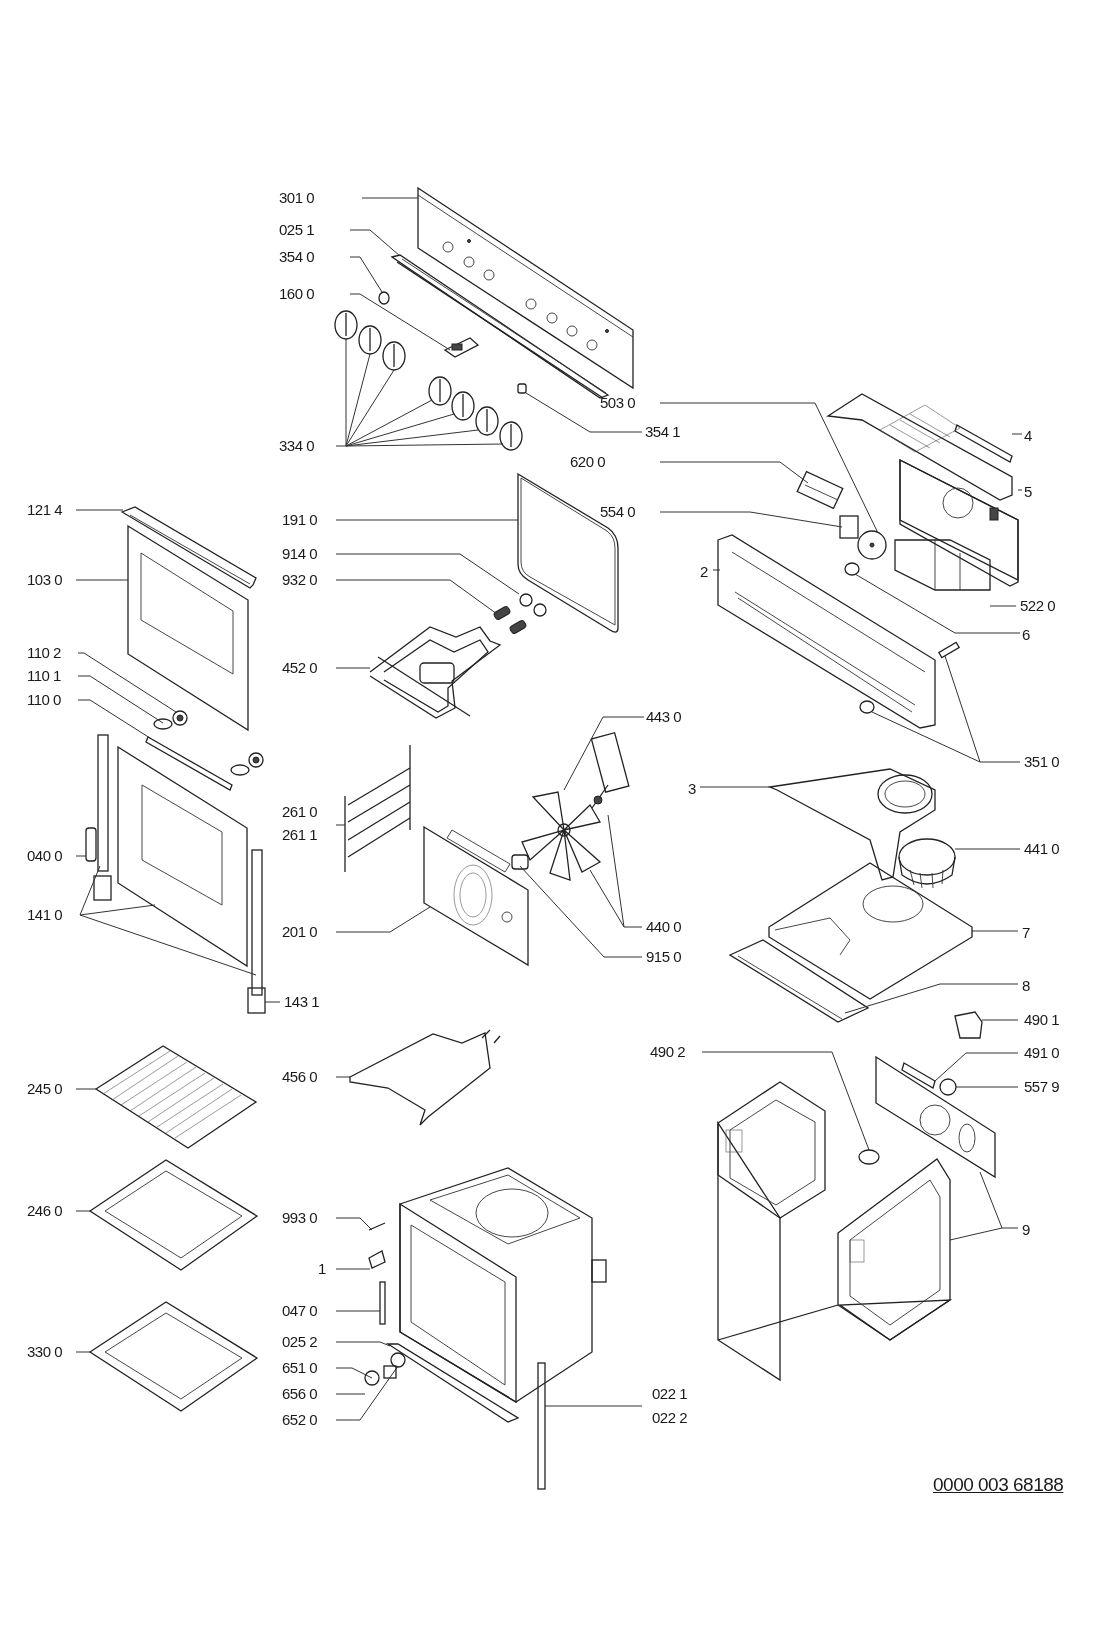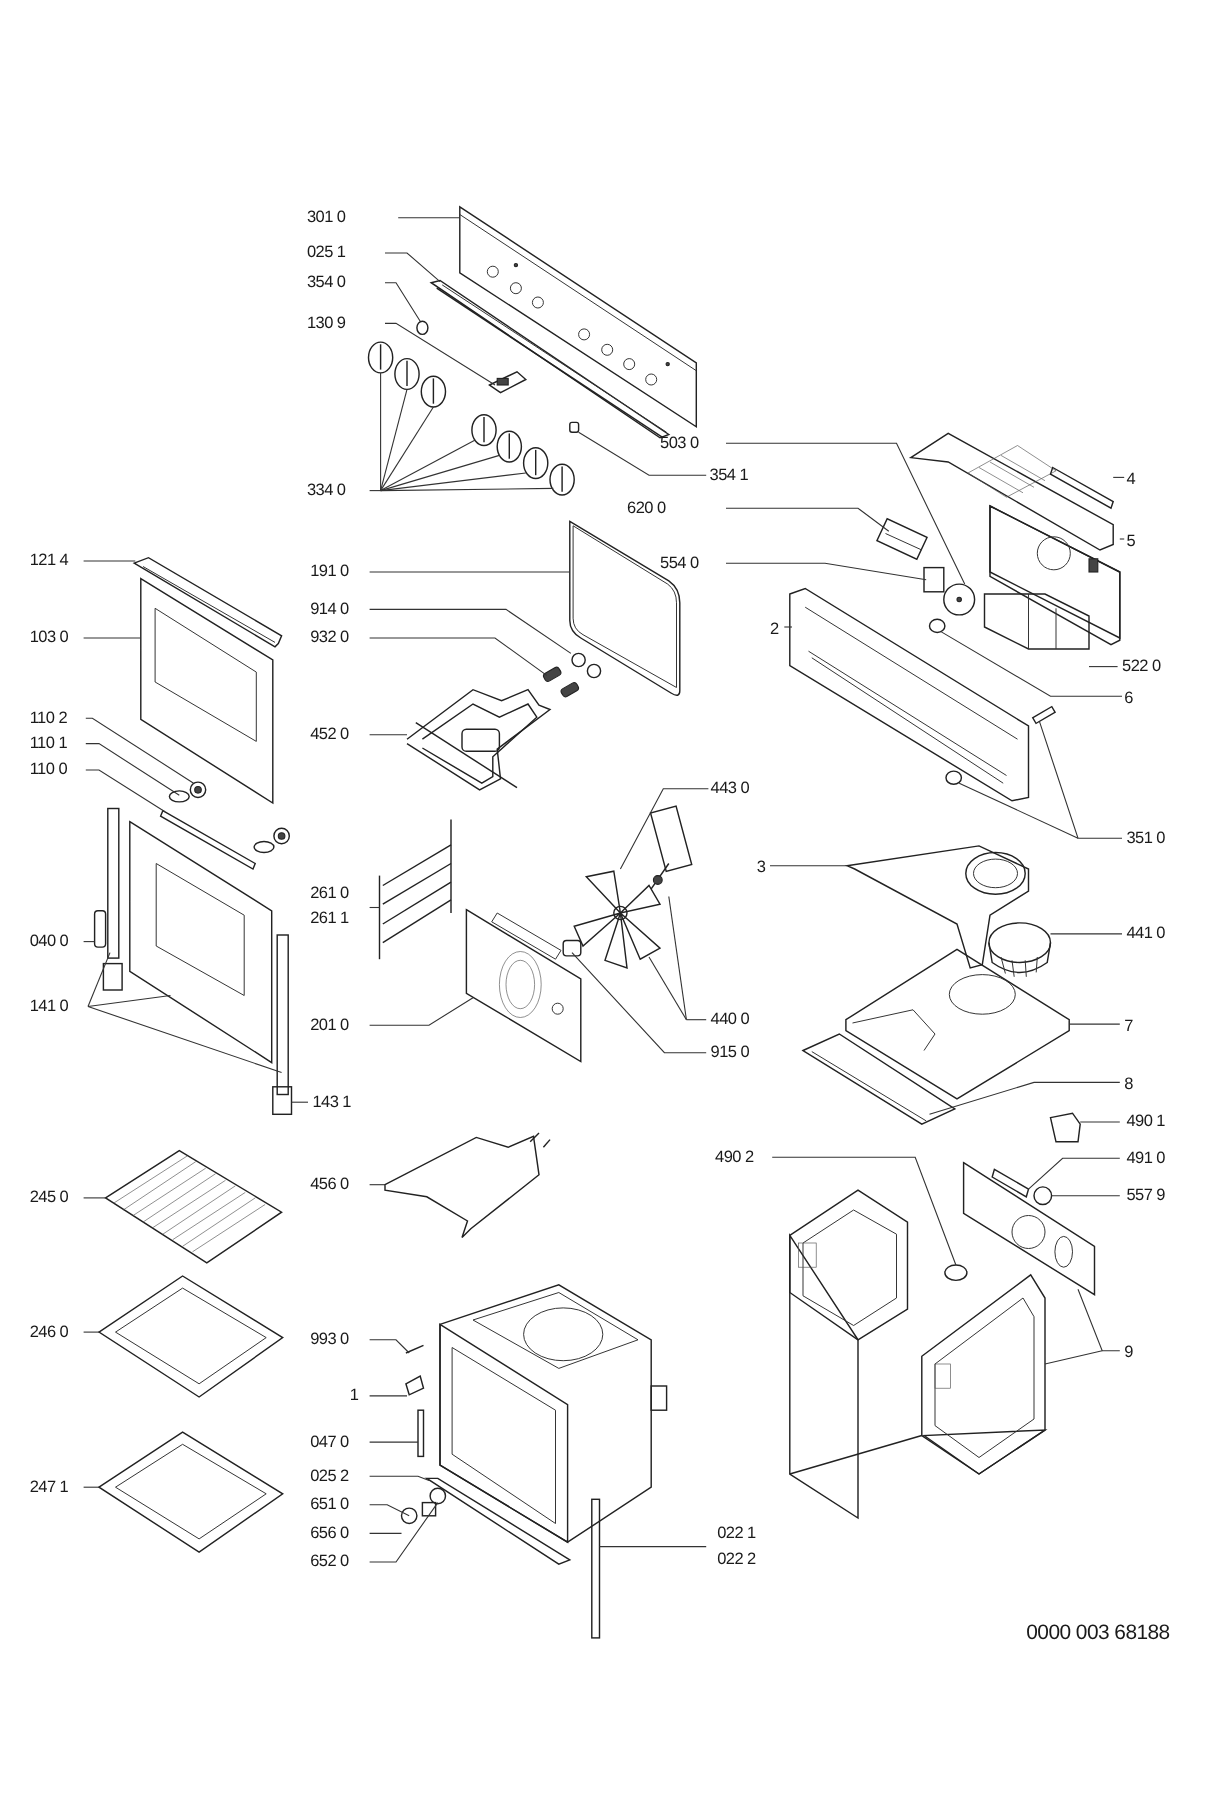--- a/index.html
+++ b/index.html
@@ -1,21 +1,21 @@
 <!DOCTYPE html>
 <html><head>
 <meta charset="utf-8">
 <style>
   html, body { margin:0; padding:0; background:#ffffff; }
   body { width:1100px; height:1647px; position:relative; overflow:hidden;
          font-family:"Liberation Sans", "DejaVu Sans", sans-serif; color:#1a1a1a; }
   #diagram { position:absolute; left:0; top:0; width:1100px; height:1647px; }
   .lbl { position:absolute; font-size:15px; letter-spacing:-0.5px; line-height:20px; white-space:nowrap; color:#1a1a1a; }
   .lbl.small { font-size:15px; }
-  .ref { position:absolute; font-size:19px; letter-spacing:-0.5px; white-space:nowrap; color:#1a1a1a; }
+  .ref { position:absolute; font-size:19px; letter-spacing:-0.5px; white-space:nowrap; color:#1a1a1a;text-decoration:underline; }
   svg .part { fill:none; stroke:#222; stroke-width:1.3; }
   svg .thin { fill:none; stroke:#333; stroke-width:0.9; }
   svg .lead { fill:none; stroke:#333; stroke-width:1; }
   svg .dark { fill:#444; stroke:#222; stroke-width:1; }
   svg .grid { fill:none; stroke:#555; stroke-width:0.6; }
 </style>
 </head>
 <body>
 
 <div id="diagram">
@@ -368,21 +368,21 @@
     <polyline class="lead" points="980,1172 1002,1228 1018,1228"></polyline>
     <line class="lead" x1="950" y1="1240" x2="1002" y2="1228"></line>
   </g>
 </svg>
 
 
 
 <span class="lbl" style="left:279px;top:188px">301 0</span>
 <span class="lbl" style="left:279px;top:220px">025 1</span>
 <span class="lbl" style="left:279px;top:247px">354 0</span>
-<span class="lbl" style="left:279px;top:284px">130 9</span>
+<span class="lbl" style="left:279px;top:284px">160 0</span>
 <span class="lbl" style="left:279px;top:436px">334 0</span>
 <span class="lbl" style="left:645px;top:422px">354 1</span>
 
 
 <span class="lbl" style="left:600px;top:393px">503 0</span>
 <span class="lbl" style="left:570px;top:452px">620 0</span>
 <span class="lbl" style="left:600px;top:502px">554 0</span>
 <span class="lbl small" style="left:1024px;top:426px">4</span>
 <span class="lbl small" style="left:1024px;top:482px">5</span>
 <span class="lbl small" style="left:700px;top:562px">2</span>
@@ -415,21 +415,21 @@
 <span class="lbl" style="left:282px;top:570px">932 0</span>
 <span class="lbl" style="left:282px;top:658px">452 0</span>
 <span class="lbl" style="left:282px;top:802px">261 0</span>
 <span class="lbl" style="left:282px;top:825px">261 1</span>
 <span class="lbl" style="left:282px;top:922px">201 0</span>
 <span class="lbl" style="left:282px;top:1067px">456 0</span>
 
 
 <span class="lbl" style="left:27px;top:1079px">245 0</span>
 <span class="lbl" style="left:27px;top:1201px">246 0</span>
-<span class="lbl" style="left:27px;top:1342px">247 1</span>
+<span class="lbl" style="left:27px;top:1342px">330 0</span>
 
 
 <span class="lbl" style="left:282px;top:1208px">993 0</span>
 <span class="lbl" style="left:318px;top:1259px">1</span>
 <span class="lbl" style="left:282px;top:1301px">047 0</span>
 <span class="lbl" style="left:282px;top:1332px">025 2</span>
 <span class="lbl" style="left:282px;top:1358px">651 0</span>
 <span class="lbl" style="left:282px;top:1384px">656 0</span>
 <span class="lbl" style="left:282px;top:1410px">652 0</span>
 <span class="lbl" style="left:652px;top:1384px">022 1</span>

